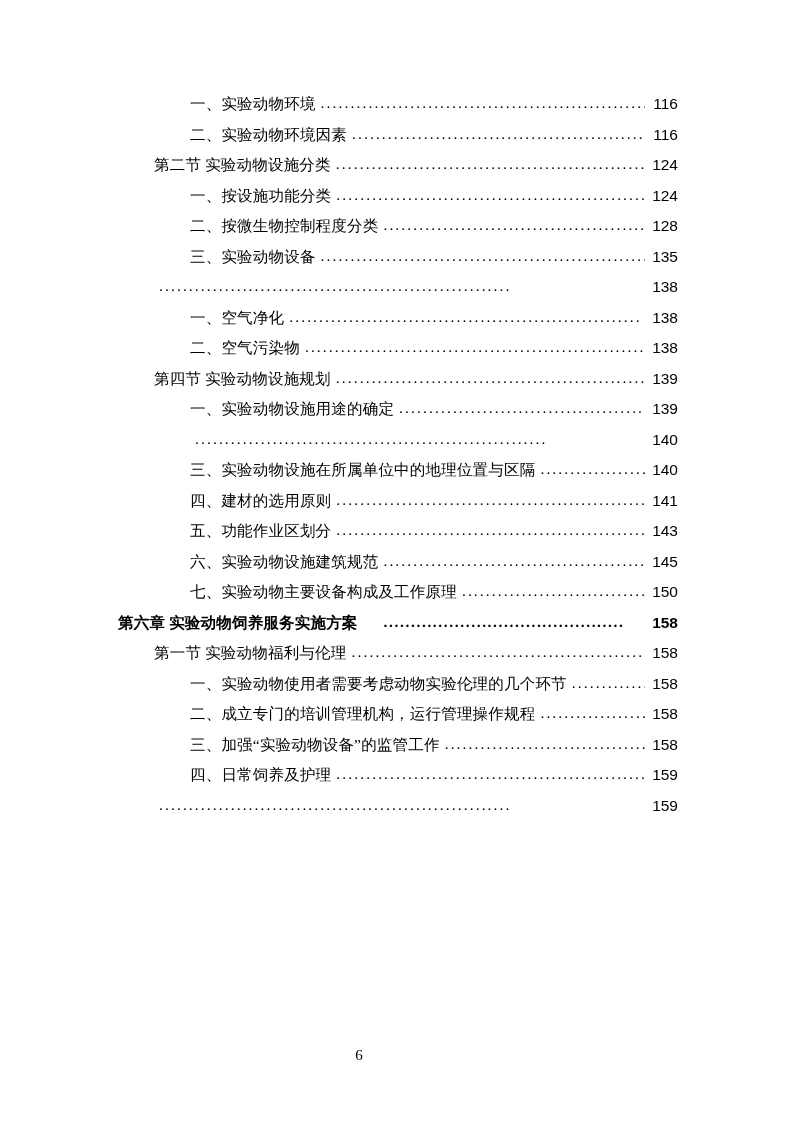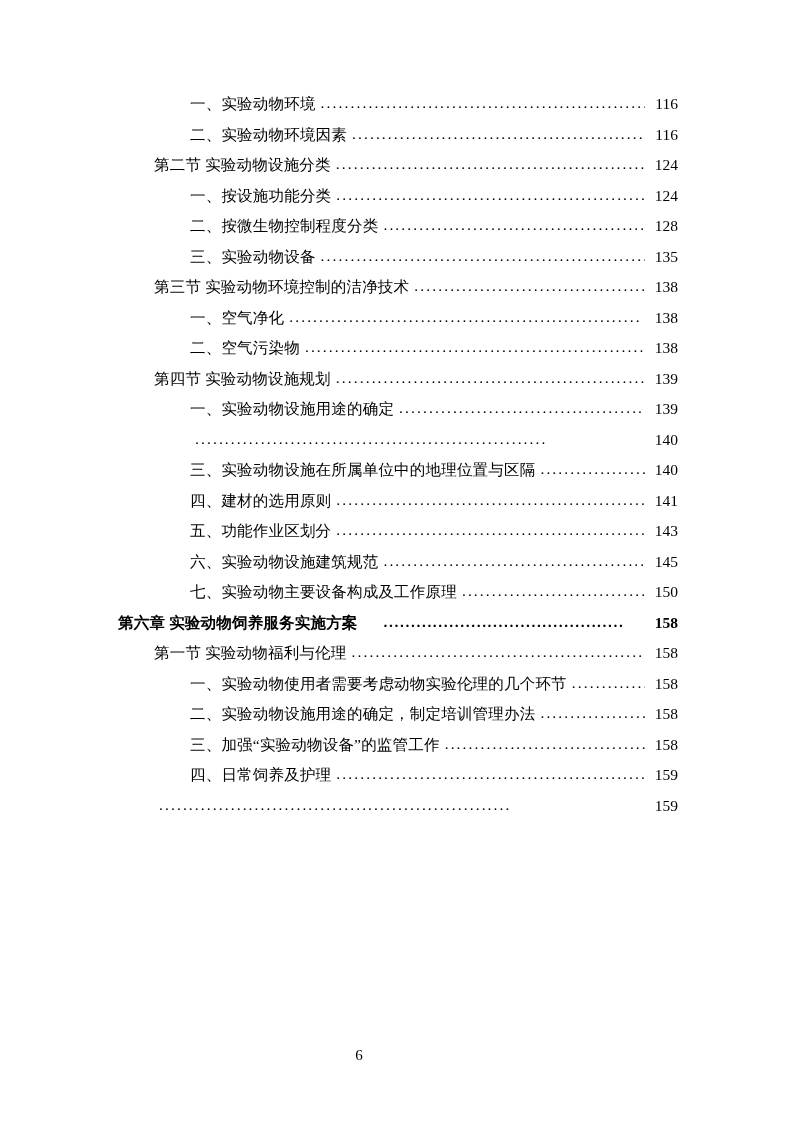--- a/index.html
+++ b/index.html
@@ -45,21 +45,21 @@
     font-size: 15.5px;
     letter-spacing: 2.1px;
     color: #000;
     position: relative;
     top: -1px;
   }
   .toc-row .page-num {
     flex: 0 0 auto;
     text-align: right;
     min-width: 30px;
-    font-family: Liberation Serif, serif;
+    font-family: Liberation Sans, sans-serif;
   }
 
   
   .lvl-chapter { padding-left: 0px; font-weight: bold; gap: 21px; }
   .lvl-section { padding-left: 36px; justify-content: space-between; }
   .lvl-item    { padding-left: 72px; }
 
   .lvl-chapter .dots { letter-spacing: 1.6px; font-weight: bold; }
 
   .footer {
@@ -101,21 +101,20 @@
         <span class="label">二、按微生物控制程度分类</span>
         <span class="dots">...........................................................</span>
         <span class="page-num">128</span>
       </div>
       <div class="toc-row lvl-item">
         <span class="label">三、实验动物设备</span>
         <span class="dots">...........................................................</span>
         <span class="page-num">135</span>
       </div>
       <div class="toc-row lvl-section">
-        <span class="label">第三节  实验动物环境控制的洁净技术</span>
         <span class="dots">...........................................................</span>
         <span class="page-num">138</span>
       </div>
       <div class="toc-row lvl-item">
         <span class="label">一、空气净化</span>
         <span class="dots">...........................................................</span>
         <span class="page-num">138</span>
       </div>
       <div class="toc-row lvl-item">
         <span class="label">二、空气污染物</span>
@@ -170,21 +169,21 @@
         <span class="label">第一节  实验动物福利与伦理</span>
         <span class="dots">...........................................................</span>
         <span class="page-num">158</span>
       </div>
       <div class="toc-row lvl-item">
         <span class="label">一、实验动物使用者需要考虑动物实验伦理的几个环节</span>
         <span class="dots">...........................................................</span>
         <span class="page-num">158</span>
       </div>
       <div class="toc-row lvl-item">
-        <span class="label">二、实验动物设施用途的确定，制定培训管理办法</span>
+        <span class="label">二、成立专门的培训管理机构，运行管理操作规程</span>
         <span class="dots">...........................................................</span>
         <span class="page-num">158</span>
       </div>
       <div class="toc-row lvl-item">
         <span class="label">三、加强“实验动物设备”的监管工作</span>
         <span class="dots">...........................................................</span>
         <span class="page-num">158</span>
       </div>
       <div class="toc-row lvl-item">
         <span class="label">四、日常饲养及护理</span>

